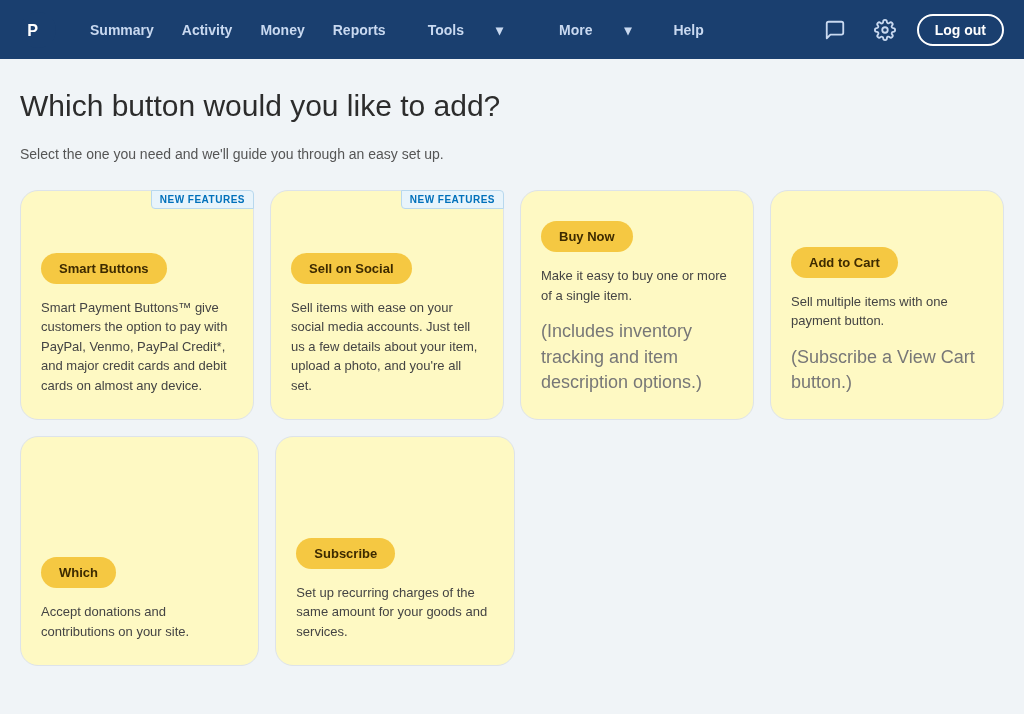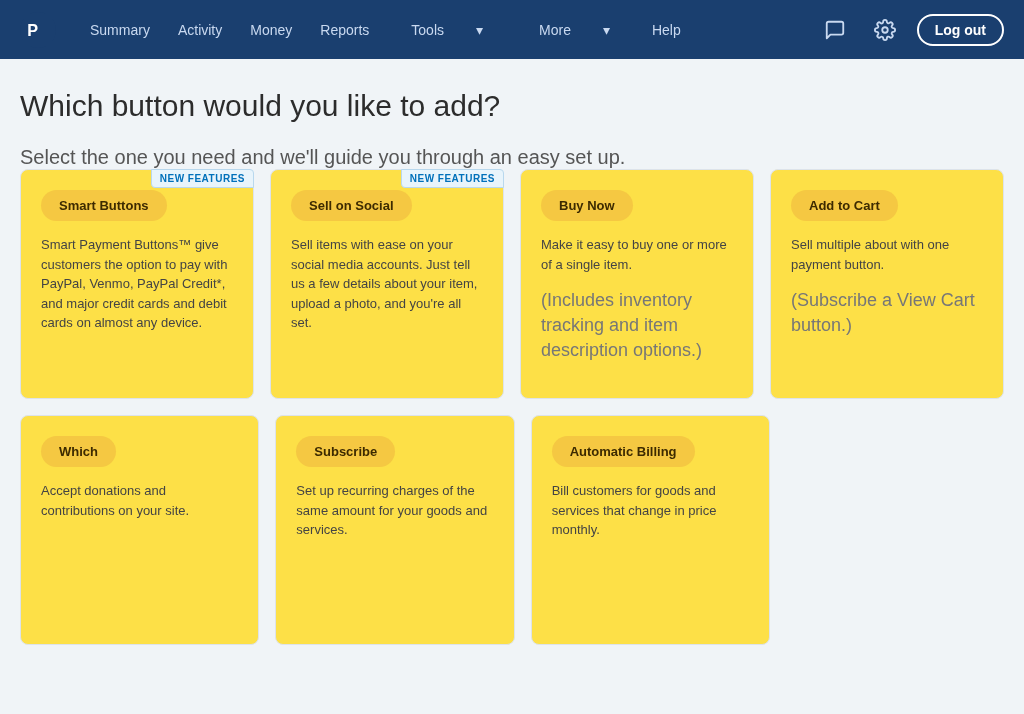--- a/index.html
+++ b/index.html
@@ -18,21 +18,21 @@
       display: flex;
       align-items: center;
     }
     .nav-logo svg { width: 36px; height: 36px; }
     .nav-links { display: flex; align-items: center; gap: 0; flex: 1; }
     .nav-links a, .nav-links span {
       color: #c9d9f0;
       text-decoration: none;
       padding: 0 14px;
       font-size: 14px;
-      font-weight: 400;
+      font-weight: 700;
       cursor: pointer;
       display: flex;
       align-items: center;
       gap: 4px;
       height: 59px;
     }
     .nav-right {
       display: flex;
       align-items: center;
       gap: 14px;
@@ -62,42 +62,44 @@
 
     
     .page-content { padding: 30px 20px 20px 20px; }
     .page-title {
       font-size: 30px;
       font-weight: 400;
       color: #2c2c2c;
       margin-bottom: 23px;
     }
     .page-subtitle {
-      font-size: 20px;
+      font-size: 14px;
       color: #555;
+      margin-bottom: 28px;
     }
 
     
     .cards-grid {
       display: grid;
       grid-template-columns: repeat(4, 1fr);
       gap: 16px;
       max-width: 1000px;
     }
 
     .card {
-      background: #fde047;
+      background: #fef9c3;
       border: 1px solid #dde3ea;
-      border-radius: 8px;
+      border-radius: 18px;
       padding: 20px 20px 24px 20px;
       display: flex;
       flex-direction: column;
       gap: 14px;
       position: relative;
       min-height: 230px;
+      justify-content: flex-end;
     }
 
     .new-features-badge {
       position: absolute;
       top: -1px;
       right: -1px;
       background: #e8f4fb;
       color: #0070ba;
       font-size: 10px;
       font-weight: 700;
@@ -205,37 +207,33 @@
     </div>
 
     <div class="card">
       <button class="card-btn">Buy Now</button>
       <p class="card-description">Make it easy to buy one or more of a single item.</p>
       <p class="card-note">(Includes inventory tracking and item description options.)</p>
     </div>
 
     <div class="card">
       <button class="card-btn">Add to Cart</button>
-      <p class="card-description">Sell multiple about with one payment button.</p>
+      <p class="card-description">Sell multiple items with one payment button.</p>
       <p class="card-note">(Subscribe a View Cart button.)</p>
     </div>
 
   </div>
 
   <div class="cards-row2">
 
     <div class="card">
       <button class="card-btn">Which</button>
       <p class="card-description">Accept donations and contributions on your site.</p>
     </div>
 
     <div class="card">
       <button class="card-btn">Subscribe</button>
       <p class="card-description">Set up recurring charges of the same amount for your goods and services.</p>
     </div>
 
-    <div class="card">
-      <button class="card-btn">Automatic Billing</button>
-      <p class="card-description">Bill customers for goods and services that change in price monthly.</p>
-    </div>
 
   </div>
 </div>
 
 </body></html>

